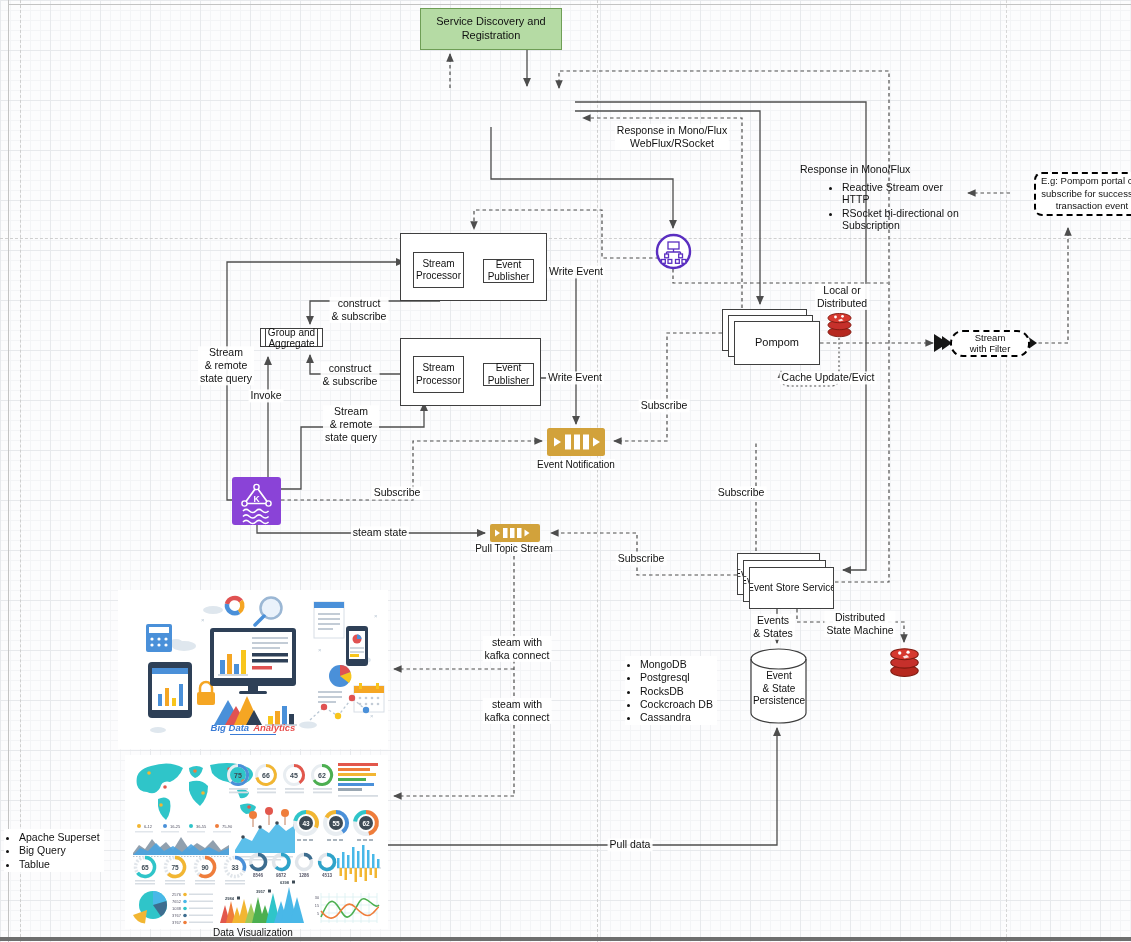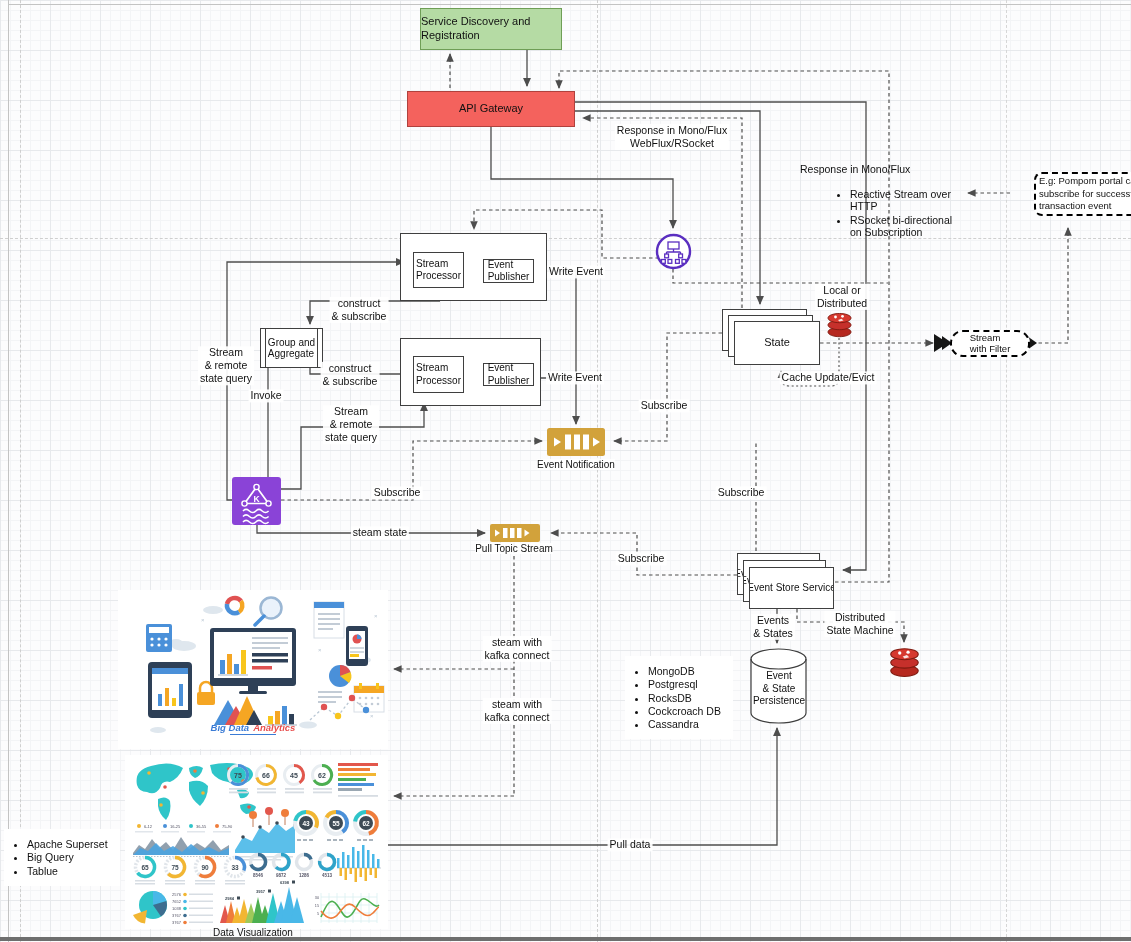--- a/index.html
+++ b/index.html
@@ -11,29 +11,29 @@
       linear-gradient(90deg,#e7e9ec 1px,transparent 1px),
       linear-gradient(#f3f4f6 1px,transparent 1px),
       linear-gradient(90deg,#f3f4f6 1px,transparent 1px);
     background-size:50px 50px,50px 50px,10px 10px,10px 10px;}
   .abs{position:absolute;box-sizing:border-box}
   #wires{position:absolute;left:0;top:0;z-index:1}
   .s{stroke:#4d4d4d;stroke-width:1.3;fill:none}
   .d{stroke:#4d4d4d;stroke-width:1.2;fill:none;stroke-dasharray:3.5 3}
   .t2{stroke:#4d4d4d;stroke-width:1.1;fill:none;stroke-dasharray:2 2.5}
   .node{position:absolute;box-sizing:border-box;background:#fff;border:1px solid #3f3f3f;
-    display:flex;align-items:center;justify-content:center;text-align:left;
+    display:flex;align-items:center;justify-content:center;text-align:center;
     font-size:11px;line-height:1.25;white-space:pre-line;z-index:3}
   .nz2{z-index:2}.nz4{z-index:4}
   .nowrapclip{white-space:nowrap;overflow:hidden}
   .edge-lbl{position:absolute;transform:translate(-50%,-50%);font-size:10.5px;line-height:1.25;
     text-align:center;white-space:pre-line;background:rgba(255,255,255,.93);padding:0 2px;z-index:6}
   .plain{background:transparent}
   .blist{position:absolute;background:#fff;font-size:10.5px;z-index:6;padding:1px 4px 1px 0}
-  .blist ul{margin:8px;padding-left:16px}
+  .blist ul{margin:0;padding-left:16px}
   .blist li{line-height:1.17;margin:1px 0}
   .cut{position:absolute;z-index:0}
   .icaption{position:absolute;transform:translateX(-50%);font-size:10px;z-index:6}
 </style>
 </head>
 <body>
 
 <div id="stage">
 
   <div class="cut" style="left:8px;top:0;width:1px;height:942px;background:#c3c3c3"></div>
@@ -87,35 +87,34 @@
         <polygon points="942,336 952,343 942,350"></polygon>
     </g>
     <g fill="#161616">
       <polygon points="1019,334 1033,343 1019,352"></polygon>
         <polygon points="1027,336 1037,343 1027,350"></polygon>
     </g>
   </svg>
 
   <div class="node" style="left:420px;top:8px;width:142px;height:42px;background:#b5dba4;border-color:#6f9e56;font-size:11px">Service Discovery and Registration</div>
 
-  <div class="node" style="left:407px;top:91px;width:168px;height:36px;background:#f4625d;border-color:#b0413d">API Gateway</div>
 
   <div class="node nz2" style="left:400px;top:233px;width:147px;height:68px"></div>
   <div class="node nz4" style="left:413px;top:252px;width:51px;height:36px;font-size:10px">Stream
 Processor</div>
   <div class="node nz4" style="left:483px;top:259px;width:51px;height:24px;font-size:10px">Event
 Publisher</div>
 
   <div class="node nz2" style="left:400px;top:338px;width:141px;height:68px"></div>
   <div class="node nz4" style="left:413px;top:356px;width:51px;height:37px;font-size:10px">Stream
 Processor</div>
   <div class="node nz4" style="left:483px;top:363px;width:51px;height:23px;font-size:10px">Event
 Publisher</div>
 
-  <div class="node" style="left:260px;top:328px;width:63px;height:40px;font-size:10px;line-height:1.1;
+  <div class="node" style="left:260px;top:328px;width:63px;height:19px;font-size:10px;line-height:1.1;
               box-shadow:inset 4px 0 0 #fff, inset -4px 0 0 #fff, inset 5px 0 0 #3f3f3f, inset -5px 0 0 #3f3f3f">Group and
 Aggregate</div>
 
   <div class="abs" style="left:232px;top:477px;z-index:3">
     <svg width="49" height="48">
       <rect width="49" height="48" rx="3" fill="#8a43d7"></rect>
       <path d="M24.5,10 L36.5,26.5 H12.5 Z" fill="none" stroke="#fff" stroke-width="1.7" stroke-linejoin="round"></path>
       <circle cx="24.5" cy="10" r="2.6" fill="#8a43d7" stroke="#fff" stroke-width="1.4"></circle>
       <circle cx="12.5" cy="26.5" r="2.6" fill="#8a43d7" stroke="#fff" stroke-width="1.4"></circle>
       <circle cx="36.5" cy="26.5" r="2.6" fill="#8a43d7" stroke="#fff" stroke-width="1.4"></circle>
@@ -161,21 +160,21 @@
       <rect x="13" y="4" width="4.5" height="10" fill="#fff"></rect>
       <rect x="20" y="4" width="4.5" height="10" fill="#fff"></rect>
       <rect x="27" y="4" width="4.5" height="10" fill="#fff"></rect>
       <polygon points="34.5,5.5 39.5,9 34.5,12.5" fill="#fff"></polygon>
     </svg>
   </div>
   <div class="icaption" style="left:514px;top:543px;background:rgba(255,255,255,.9)">Pull Topic Stream</div>
 
   <div class="node nz2" style="left:722px;top:309px;width:85px;height:42px"></div>
   <div class="node nz3" style="left:728px;top:315px;width:85px;height:42px;z-index:3"></div>
-  <div class="node nz4" style="left:734px;top:321px;width:86px;height:44px">State</div>
+  <div class="node nz4" style="left:734px;top:321px;width:86px;height:44px">Pompom</div>
 
   <div class="abs" style="left:826px;top:312px;z-index:4">
     <svg width="27" height="26" viewBox="0 0 27 26">
       <g stroke="#7e1a10" stroke-width="0.9">
         <path d="M2,20 C2,17.5 7,15.5 13.5,15.5 C20,15.5 25,17.5 25,20 C25,22.5 20,24.7 13.5,24.7 C7,24.7 2,22.5 2,20 Z" fill="#b6281f"></path>
         <path d="M2,13 C2,10.5 7,8.5 13.5,8.5 C20,8.5 25,10.5 25,13 C25,15.5 20,17.7 13.5,17.7 C7,17.7 2,15.5 2,13 Z" fill="#c6302b"></path>
         <path d="M2,6 C2,3.5 7,1.5 13.5,1.5 C20,1.5 25,3.5 25,6 C25,8.5 20,10.7 13.5,10.7 C7,10.7 2,8.5 2,6 Z" fill="#d6392f"></path>
       </g>
       <circle cx="9.5" cy="5" r="1.4" fill="#fff"></circle>
         <circle cx="16.5" cy="4.3" r="1.4" fill="#fff"></circle>

